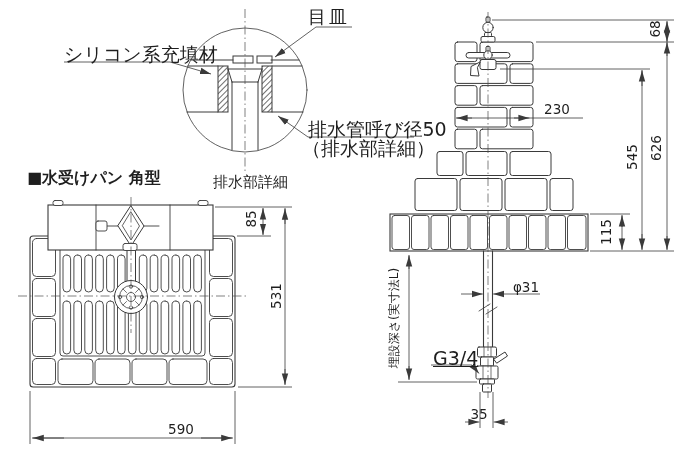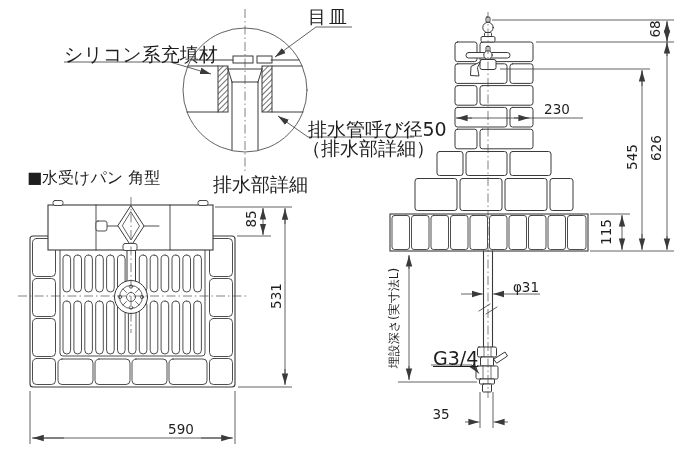--- a/index.html
+++ b/index.html
@@ -6,22 +6,22 @@
   .stage{
     position:relative;width:690px;height:450px;background:#ffffff;
     font-family:"DejaVu Sans","Liberation Sans",sans-serif;color:#1e1e1e;overflow:hidden;
   }
   .stage svg{position:absolute;left:0;top:0;}
   .lbl{position:absolute;white-space:nowrap;line-height:1.05;color:#1e1e1e;}
   .c{transform:translate(-50%,-50%);}
   .v{transform:translate(-50%,-50%) rotate(-90deg);}
   .dim{font-size:13.5px;}
   .note{font-size:19px;}
-  .title{font-size:16px;font-weight:normal;}
-  .caption{font-size:19px;}
+  .title{font-size:16px;font-weight:bold;}
+  .caption{font-size:15px;}
 </style>
 </head>
 <body>
 
 <div class="stage">
 
 <svg width="690" height="450" viewBox="0 0 690 450">
   <defs>
     <marker id="ah" viewBox="0 0 11 8" refX="11" refY="4" markerWidth="11" markerHeight="8" markerUnits="userSpaceOnUse" orient="auto">
       <path d="M0,0.8 L11,4 L0,7.2 Z" fill="#3a3a3a"></path>
@@ -269,15 +269,15 @@
 
   <div class="lbl dim v" style="left:251px;top:219px;">85</div>
   <div class="lbl dim v" style="left:276px;top:296px;">531</div>
   <div class="lbl dim c" style="left:133px;top:429px;margin-left:48px;">590</div>
   <div class="lbl dim v" style="left:655px;top:29px;">68</div>
   <div class="lbl dim c" style="left:557px;top:109px;">230</div>
   <div class="lbl dim v" style="left:656px;top:148px;">626</div>
   <div class="lbl dim v" style="left:632px;top:157px;">545</div>
   <div class="lbl dim v" style="left:606px;top:232px;">115</div>
   <div class="lbl dim c" style="left:526px;top:287px;">φ31</div>
-  <div class="lbl dim c" style="left:441px;top:414px;">35</div>
+  <div class="lbl dim c" style="left:479px;top:414px;">35</div>
 
 </div>
 
 </body></html>

